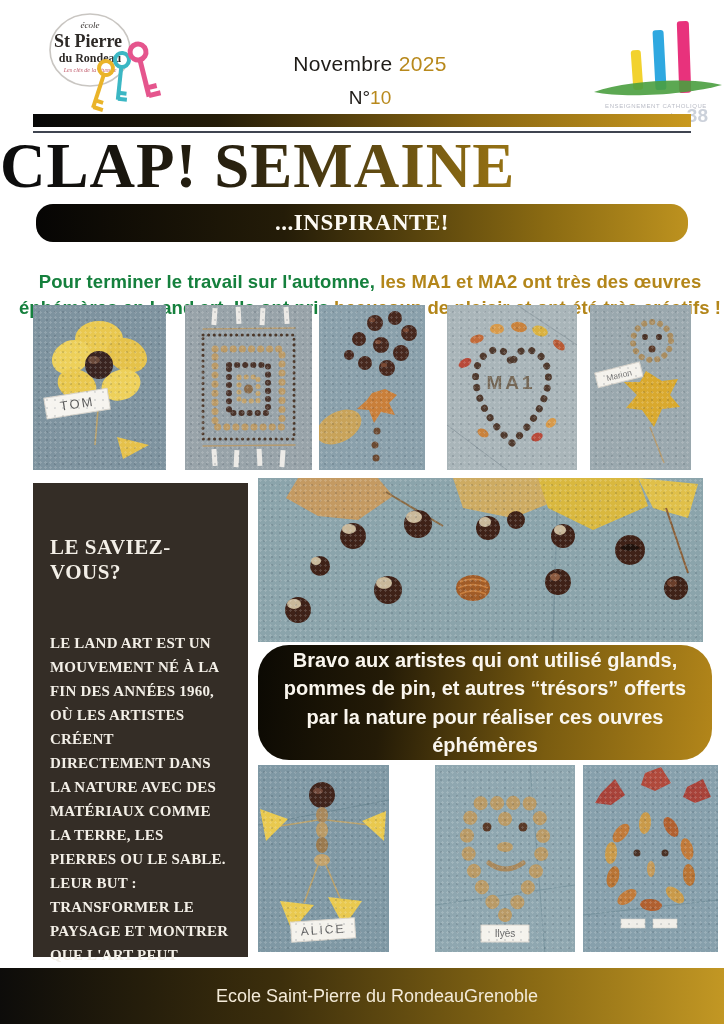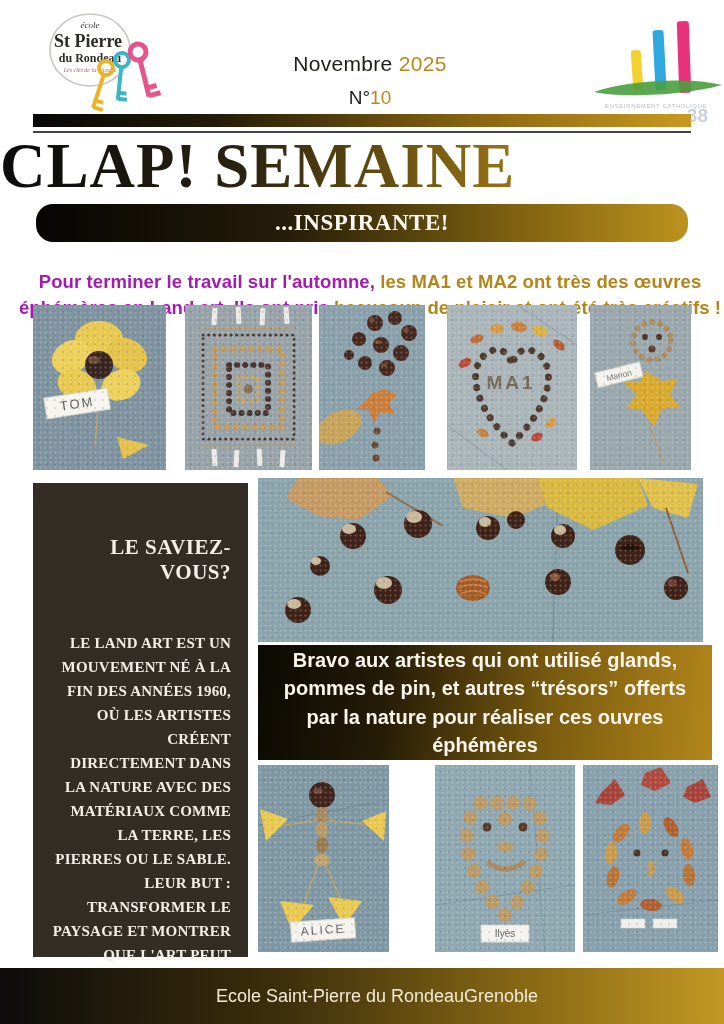--- a/index.html
+++ b/index.html
@@ -24,51 +24,51 @@
               letter-spacing:1px;
               background:linear-gradient(90deg,#0d0d0d 6%,#2b2310 33%,#8f6d13 66%,#c39a28 94%);
               -webkit-background-clip:text;background-clip:text;color:transparent;}
   .subtitle-bar{position:absolute;left:36px;top:204px;width:652px;height:38px;
                 background:linear-gradient(90deg,#060504 0%,#241c08 38%,#8a6a12 78%,#bd921f 100%);
                 color:#fdfaf3;font-family:"Liberation Serif",serif;font-weight:bold;
                 font-size:23px;line-height:38px;text-align:center;letter-spacing:.5px;border-radius:17px;}
 
   .intro{position:absolute;left:12px;right:12px;top:250px;text-align:center;
          font-size:18.5px;font-weight:bold;line-height:1.45;letter-spacing:.1px;}
-  .intro .dark{color:#a21caf;}
+  .intro .dark{color:#15803d;}
   .intro .gold{color:#b3861a;}
 
   
   .photo{position:absolute;overflow:hidden;}
   .photo svg{position:absolute;left:0;top:0;}
   .speckle{position:absolute;inset:0;pointer-events:none;opacity:.8;
      background-image:radial-gradient(rgba(255,255,255,.20) 1px,transparent 1.2px),
                       radial-gradient(rgba(15,30,45,.16) 1px,transparent 1.2px);
      background-size:5px 5px,8px 8px;background-position:0 0,2px 3px;}
 
   .p1{left:33px;top:305px;width:133px;height:165px;}
   .p2{left:185px;top:305px;width:127px;height:165px;}
   .p3{left:319px;top:305px;width:106px;height:165px;}
   .p4{left:447px;top:305px;width:130px;height:165px;}
   .p5{left:590px;top:305px;width:101px;height:165px;}
 
   
   .sidebar-box{position:absolute;left:33px;top:483px;width:215px;height:474px;
-               background:#342d26;color:#f3efe7;text-align:right;
+               background:#342d26;color:#f3efe7;text-align:left;
                font-family:"Liberation Serif",serif;box-sizing:border-box;padding:52px 17px 0;}
   .sidebar-title{font-size:21px;font-weight:bold;letter-spacing:.5px;margin-bottom:46px;}
   .sidebar-body{font-size:15px;font-weight:bold;line-height:1.6;letter-spacing:.2px;}
 
   .big-photo{left:258px;top:478px;width:445px;height:164px;}
 
   .caption-box{position:absolute;left:258px;top:645px;width:454px;height:115px;
                background:linear-gradient(97deg,#0b0903 0%,#241b07 28%,#7a5c10 64%,#b3861a 100%);
                display:flex;align-items:center;justify-content:center;box-sizing:border-box;
                padding:0 24px;text-align:center;color:#faf6ee;font-size:20px;font-weight:bold;
-               line-height:1.42;}
+               line-height:1.42;border-radius:31px;}
 
   .b1{left:258px;top:765px;width:131px;height:187px;}
   .b2{left:399px;top:765px;width:140px;height:187px;margin-left:36px;}
   .b3{left:583px;top:765px;width:135px;height:187px;}
 
   
   .footer{position:absolute;left:0;right:0;top:968px;height:56px;
           background:linear-gradient(90deg,#0d0c0a 0%,#3d2f0c 38%,#8a6a14 72%,#c79b25 100%);
           display:flex;align-items:center;justify-content:center;
           box-sizing:border-box;padding:0 26px 0 40px;color:#f3ead8;font-size:18px;}

